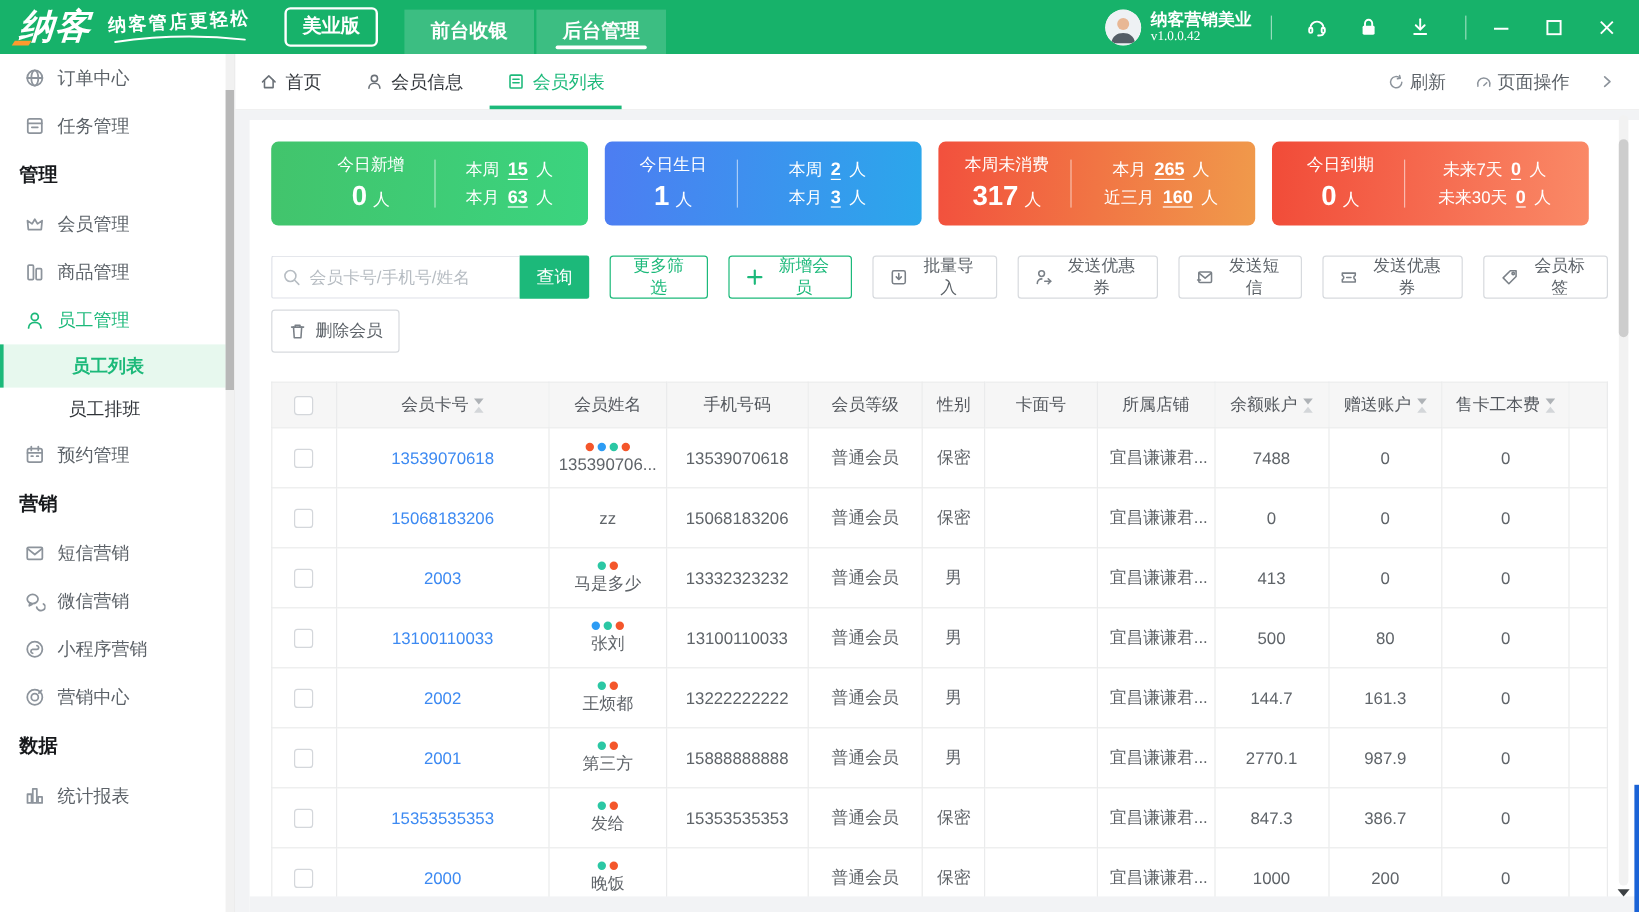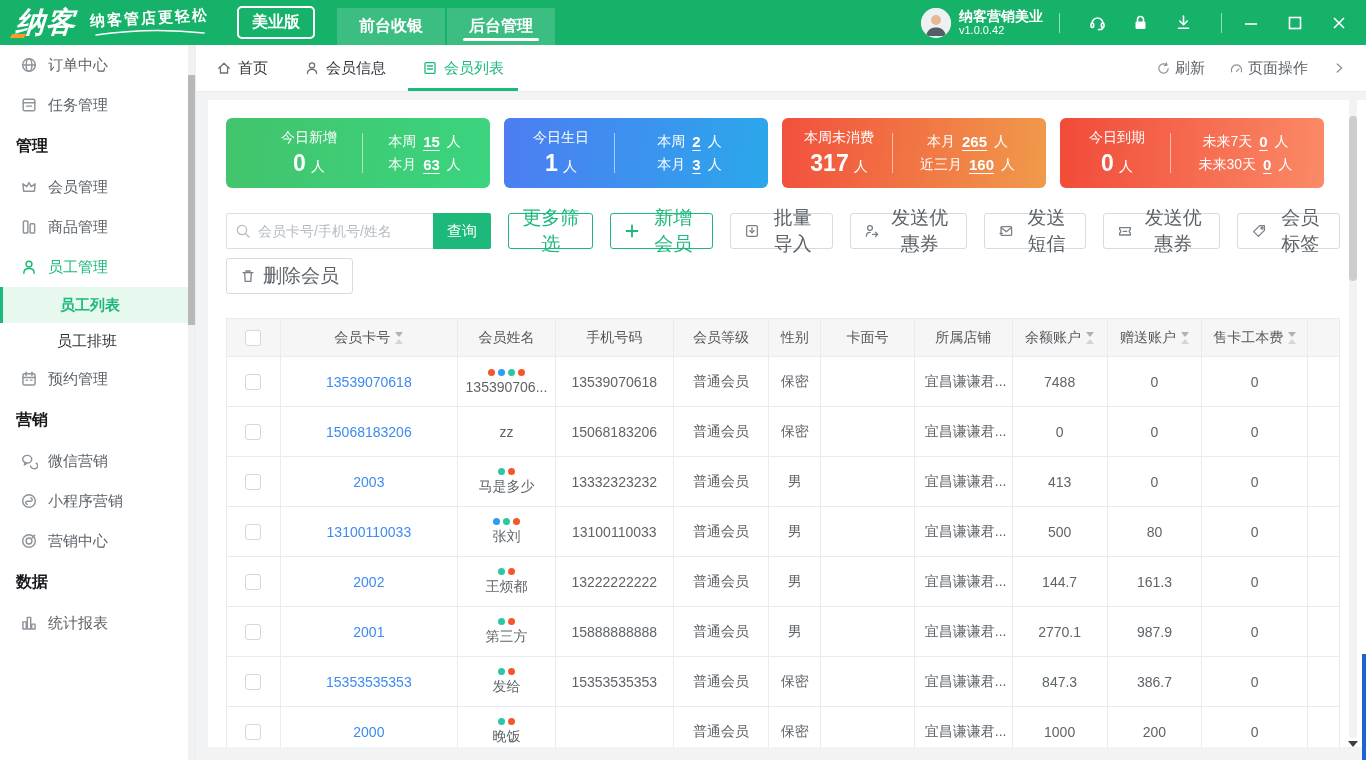--- a/index.html
+++ b/index.html
@@ -21,21 +21,21 @@
     padding:4px 13px; font-size:16px; font-weight:700; cursor:pointer; background:transparent; color:#fff; }
   .hnav { margin-left:22px; align-self:flex-end; display:flex; gap:2px; height:37px; }
   .htab { padding:0 22px; display:flex; align-items:center; font-size:16px; font-weight:600;
     background:rgba(255,255,255,.16); position:relative; cursor:pointer; }
   .htab.active::after { content:""; position:absolute; left:16px; right:16px; bottom:4px;
     height:3px; background:#fff; border-radius:2px; }
   .tb-right { margin-left:auto; display:flex; align-items:center; }
   .avatar { width:30px; height:30px; border-radius:50%; background:#fff; overflow:hidden; flex:0 0 30px; }
   .user-meta { margin-left:8px; line-height:1.15; }
   .user-name { font-size:14px; font-weight:700; }
-  .user-ver { font-size:11px; }
+  .user-ver { font-size:11px;font-family:Liberation Serif, serif; }
   .hdiv { width:1px; height:20px; background:rgba(255,255,255,.55); margin:0 16px; }
   .hicon { margin:0 12px; cursor:pointer; display:flex; }
   .hicon svg { width:19px; height:19px; stroke:#fff; fill:none; stroke-width:1.6;
     stroke-linecap:round; stroke-linejoin:round; }
   .winbtns { display:flex; align-items:center; gap:30px; margin:0 20px 0 6px; }
   .winbtn { cursor:pointer; display:flex; }
   .winbtn svg { width:14px; height:14px; stroke:#fff; stroke-width:1.6; fill:none; }
 
   
   .body { flex:1; display:flex; min-height:0; }
@@ -93,21 +93,21 @@
   
   .toolbar { margin-top:25px; display:flex; align-items:center; gap:17px; flex-wrap:nowrap; }
   .toolbar2 { margin-top:9px; display:flex; }
   .search-group { display:flex; position:relative; }
   .search-group .ic-search { position:absolute; left:9px; top:10px; font-size:16px; color:#b6bcc2; }
   .search-input { width:207px; height:36px; border:1px solid #dcdfe6; border-right:none;
     border-radius:2px 0 0 2px; padding:0 8px 0 31px; font-size:14px; color:#333; outline:none; }
   .search-input::placeholder { color:#b6bcc2; }
   .search-btn { width:58px; height:36px; background:#1cb97a; color:#fff; border:none;
     font-size:15px; border-radius:0 2px 2px 0; cursor:pointer; }
-  .btn { height:36px; border:1px solid #d7dade; background:#fff; color:#5c6268; font-size:19px;
+  .btn { height:36px; border:1px solid #d7dade; background:#fff; color:#5c6268; font-size:14px;
     padding:0 13px; display:inline-flex; align-items:center; gap:7px; border-radius:3px; cursor:pointer; }
   .btn .ic { font-size:16px; color:#7a8087; }
   .btn.green { border-color:#1cb97a; color:#1cb97a; }
   .btn.green .ic { color:#1cb97a; }
 
   
   .tbl-wrap { margin-top:24px; }
   table { border-collapse:collapse; table-layout:fixed; }
   th, td { border:1px solid #eaebec; font-size:14px; color:#5f6469; text-align:center;
     overflow:hidden; white-space:nowrap; }
@@ -307,20 +307,29 @@
               </svg>
             </span>
             <span>预约管理</span>
           </div>
           <div class="sb-section">
             <span>营销</span>
           </div>
           <div class="sb-item">
             <span class="ic ">
               <svg viewBox="0 0 16 16">
+                <rect x="2.4" y="3.6" width="11.2" height="9" rx="1"></rect>
+                <polyline points="2.6,4.6 8,9 13.4,4.6"></polyline>
+              </svg>
+            </span>
+            <span>短信营销</span>
+          </div>
+          <div class="sb-item">
+            <span class="ic ">
+              <svg viewBox="0 0 16 16">
                 <ellipse cx="6.4" cy="6.4" rx="4" ry="3.4"></ellipse>
                 <path d="M4.4 9.4l-.5 2 2-1"></path>
                 <path d="M9.4 12.4a3.2 2.7 0 105-2.4"></path>
               </svg>
             </span>
             <span>微信营销</span>
           </div>
           <div class="sb-item">
             <span class="ic ">
               <svg viewBox="0 0 16 16">

